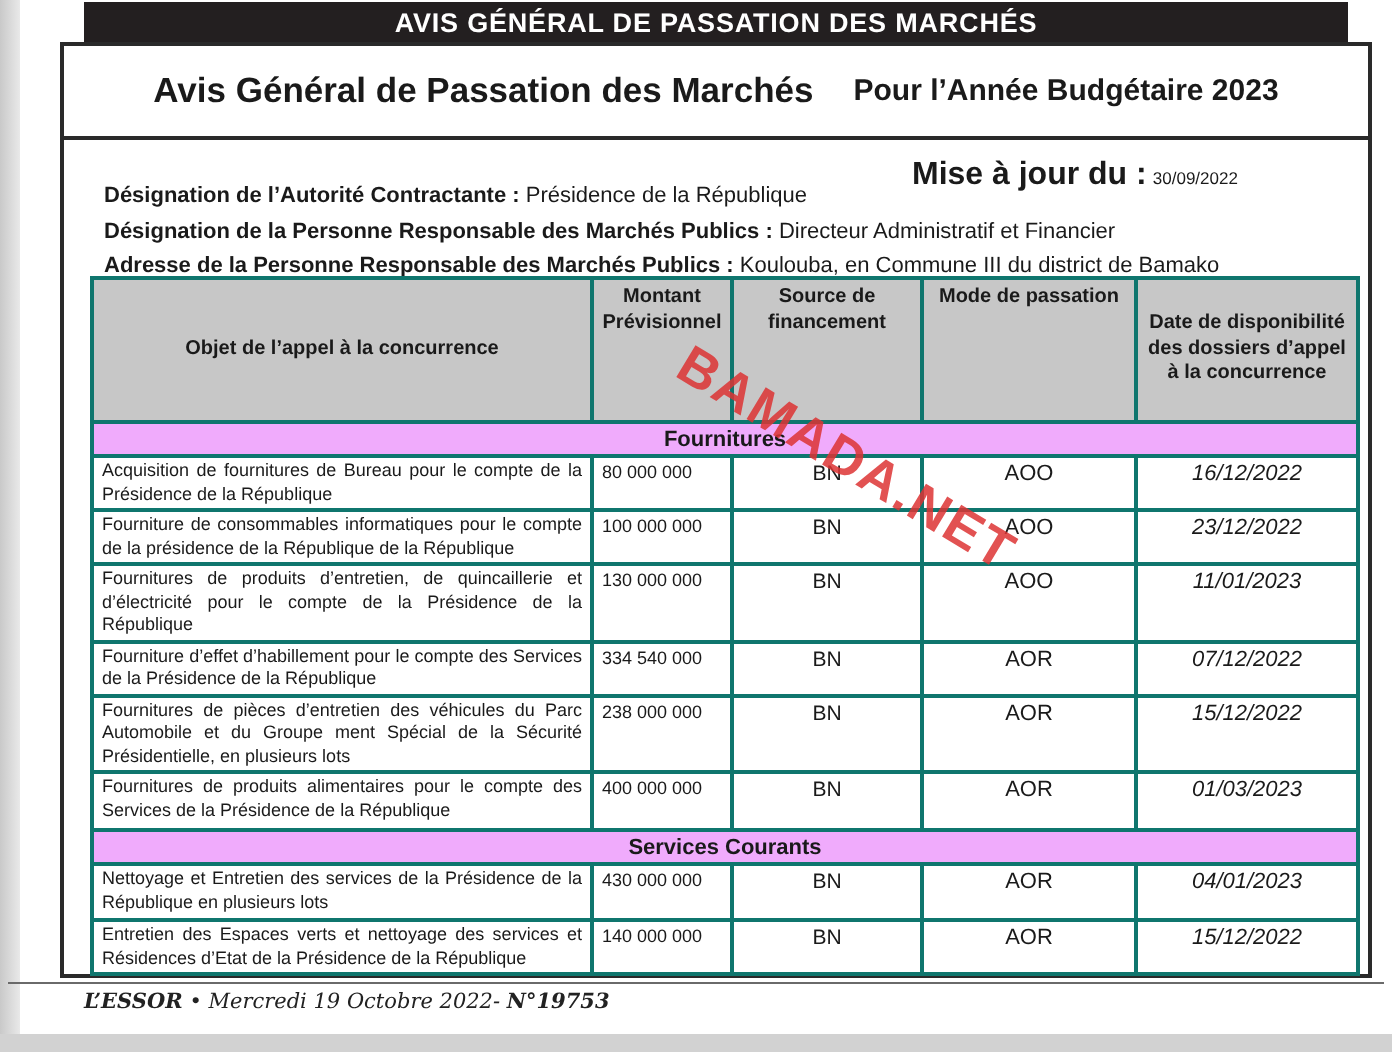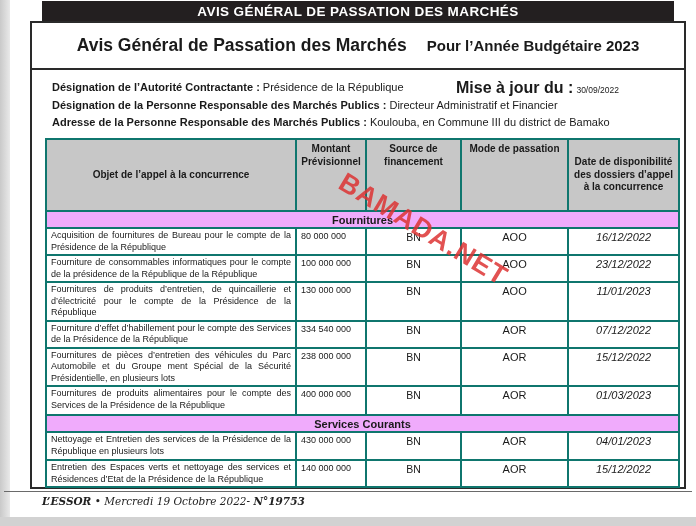--- a/index.html
+++ b/index.html
@@ -13,21 +13,21 @@
   .banner{position:absolute;left:42px;top:1px;width:632px;height:20px;background:#231f20;
           color:#fff;font-weight:bold;font-size:13.5px;letter-spacing:.4px;
           display:flex;align-items:center;justify-content:center;}
   
   .frame{position:absolute;left:30px;top:21px;width:652px;height:464px;
          border:2px solid #2a2a2a;background:#fff;}
   .title-box{height:45px;border-bottom:2px solid #2a2a2a;display:flex;align-items:center;
              justify-content:center;white-space:nowrap;}
   .title-main{font-weight:bold;font-size:17.5px;}
   .title-suffix{font-weight:bold;font-size:15px;margin-left:20px;}
-  .info{position:relative;padding:9px 8px 0 20px;font-size:11px;line-height:17.5px;}
+  .info{position:relative;padding:20px 8px 0 20px;font-size:11px;line-height:17.5px;}
   .info b{font-weight:bold;}
   .update{position:absolute;left:424px;top:9px;white-space:nowrap;}
   .update .u-label{font-weight:bold;font-size:16px;margin-top:32px;}
   .update .u-value{font-size:8.5px;}
   
   table.marches{position:absolute;left:45px;top:138px;width:633px;border-collapse:collapse;
                 table-layout:fixed;background:#fff;}
   table.marches td,table.marches th{border:2px solid #0f766e;overflow:hidden;}
   table.marches{border:2px solid #2f2f2f;}
   th.hdr{background:#c7c7c7;font-weight:bold;font-size:10px;line-height:12.5px;

